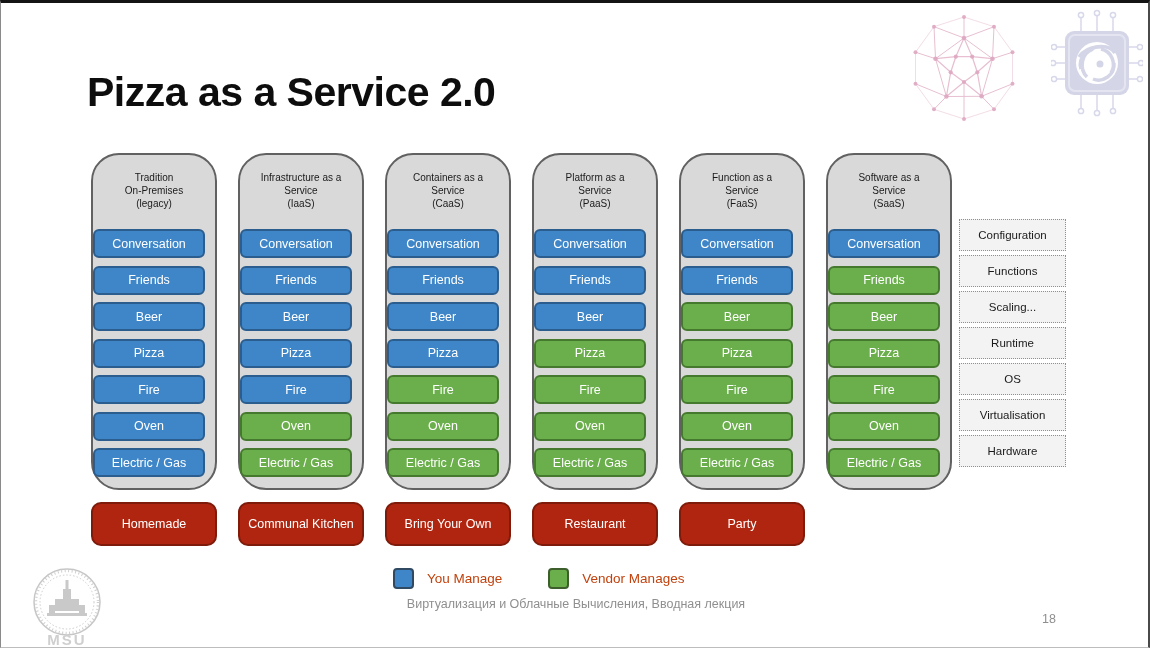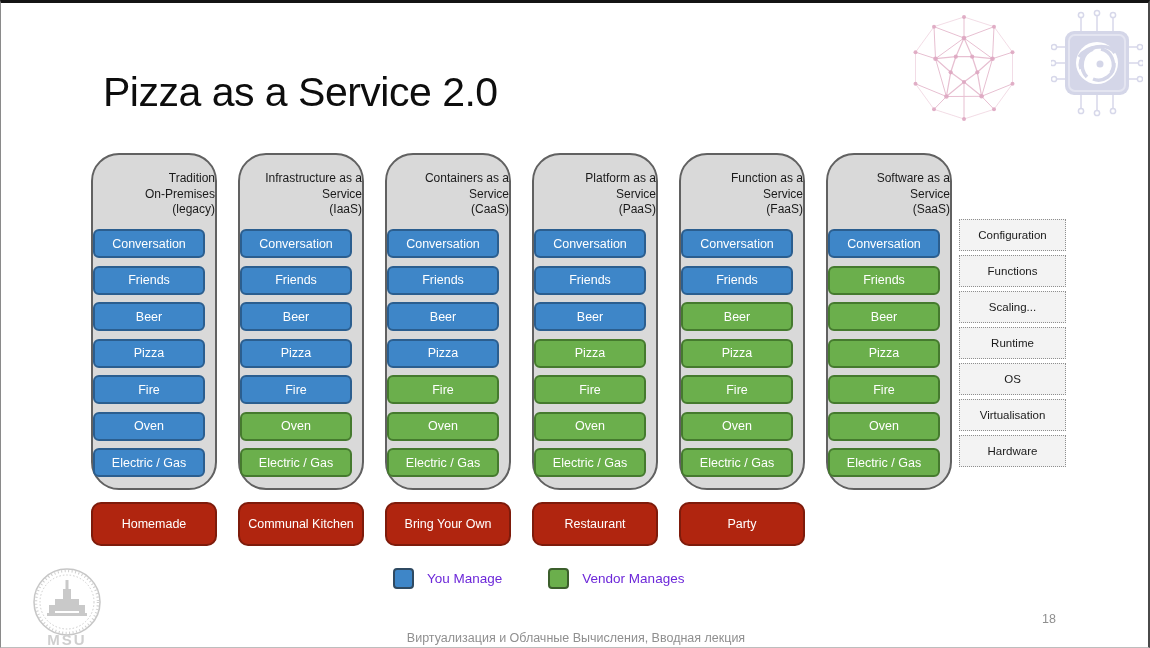--- a/index.html
+++ b/index.html
@@ -3,32 +3,32 @@
 <meta charset="utf-8">
 <style>
   * { margin:0; padding:0; box-sizing:border-box; }
   html,body { width:1150px; height:648px; background:#fff; font-family:"Liberation Sans", sans-serif; }
   .slide {
     position:relative; width:1150px; height:648px; background:#fff; overflow:hidden;
     border-top:3px solid #141414; border-right:2px solid #4a4a4a;
     border-left:1px solid #8a8a8a; border-bottom:1px solid #bdbdbd;
   }
   .title {
-    position:absolute; left:102px; top:66px; font-size:41px; color:#0d0d0d;
-    letter-spacing:-0.5px; font-weight:400;
+    position:absolute; left:86px; top:66px; font-size:41px; color:#0d0d0d;
+    letter-spacing:-0.5px; font-weight:700;
   }
   
   .columns { position:absolute; left:90px; top:150px; width:862px; display:flex; gap:21px; }
   .col {
     width:126px; height:337px; background:#d9d9d9; border:2px solid #616161;
     border-radius:28px; padding-top:12px;
   }
   .col-title {
     height:56px; display:flex; flex-direction:column; justify-content:flex-start;
-    text-align:right; font-size:12px; line-height:1.3; color:#1a1a1a; padding-top:4px;
+    text-align:center; font-size:10px; line-height:1.3; color:#1a1a1a; padding-top:4px;
   }
   .pills { display:flex; flex-direction:column; gap:7.5px; padding:6px 10px 0 0; }
   .pill {
     height:29px; border-radius:6px; border:2px solid; display:flex; align-items:center;
     justify-content:center; color:#fff; font-size:12.5px; white-space:nowrap;
   }
   .pill[data-owner="you"]    { background:#3E86C8; border-color:#2B5E8F; }
   .pill[data-owner="vendor"] { background:#6BAF4C; border-color:#457A2E; }
   
   .options { position:absolute; left:90px; top:499px; width:862px; display:flex; gap:21px; }
@@ -42,23 +42,23 @@
   .layer-label {
     height:32px; background:#f3f3f3; border:1px dotted #8f8f8f; display:flex;
     align-items:center; justify-content:center; font-size:11.5px; color:#1a1a1a;
   }
   
   .legend { position:absolute; left:392px; top:565px; display:flex; gap:46px; }
   .legend-item { display:flex; align-items:center; gap:13px; }
   .swatch { width:21px; height:21px; border-radius:4px; border:2px solid #3a3a3a; display:inline-block; }
   .swatch[data-owner="you"]    { background:#3E86C8; border-color:#2F4A62; }
   .swatch[data-owner="vendor"] { background:#6BAF4C; border-color:#3C5F2C; }
-  .legend-label { font-size:13.5px; color:#6d28d9; }
-  
-  .footer-text { position:absolute; left:0; top:628px; width:1150px; text-align:center; font-size:12.5px; color:#8f8f8f; }
+  .legend-label { font-size:13.5px; color:#c2410c; }
+  
+  .footer-text { position:absolute; left:0; top:594px; width:1150px; text-align:center; font-size:12.5px; color:#8f8f8f; }
   .page-number { position:absolute; right:92px; top:609px; font-size:12.5px; color:#8f8f8f; }
   
   .sphere-icon { position:absolute; left:905px; top:8px; }
   .chip-icon   { position:absolute; left:1050px; top:4px; }
   .msu-logo    { position:absolute; left:18px; top:562px; }
 </style>
 </head>
 <body>
 
 <div class="slide">

